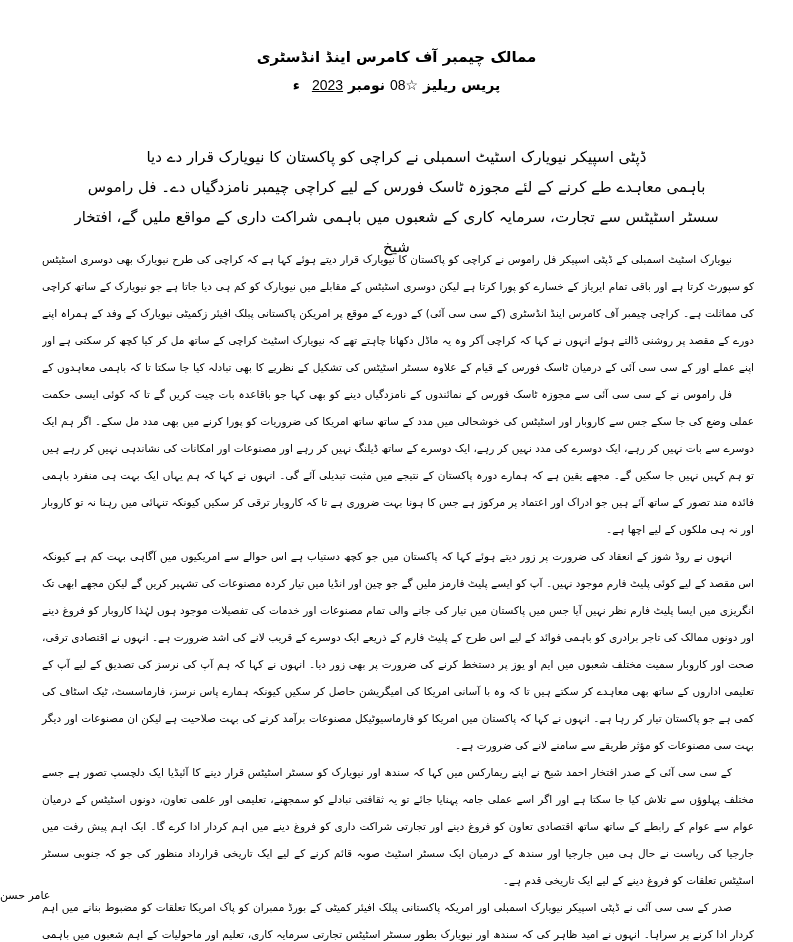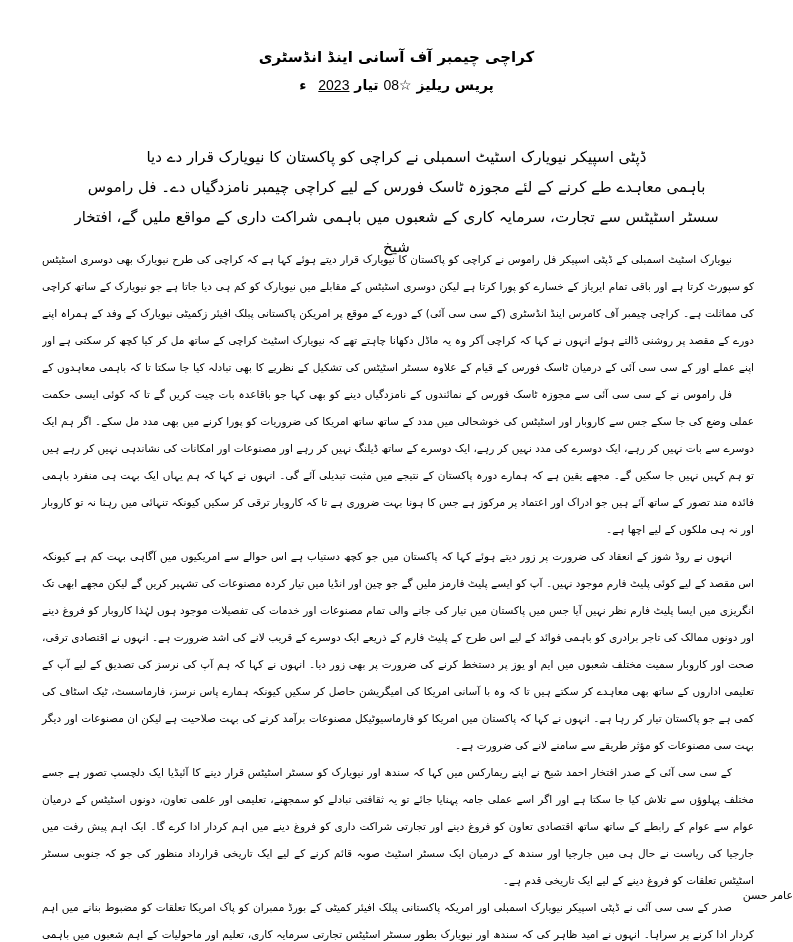--- a/index.html
+++ b/index.html
@@ -23,37 +23,37 @@
     text-align: center; font-weight: normal; font-size: 15px; line-height: 30px;
   }
   .body-text {
     position: absolute; top: 246px; left: 42px; width: 712px; direction: rtl;
     font-size: 10.5px; line-height: 27px; text-align: justify;
   }
   .body-text p { margin: 0; text-indent: 22px; }
   .body-text p.p1 { height: 135px; overflow: hidden; }
   .body-text p.p2 { margin-top: 0; }
   .signature {
-    position: absolute; top: 885px; left: 0; width: 793px; text-align: right; direction: rtl;
+    position: absolute; top: 885px; left: 0; width: 793px; text-align: left; direction: rtl;
     font-size: 11px;
   }
   .signature .name { display: block; line-height: 22px; }
   .signature .designation { display: block; line-height: 22px; font-size: 10px; }
 </style>
 </head>
 <body>
 
 <div class="page">
 
-  <div class="org-title">کراچی چیمبر آف آسانی اینڈ انڈسٹری</div>
+  <div class="org-title">ممالک چیمبر آف کامرس اینڈ انڈسٹری</div>
 
   <div class="release-line">
     <span>پریس ریلیز</span>
     <span>☆</span><span class="date-num">08</span>
-    <span>تیار</span>
+    <span>نومبر</span>
     <span class="year">2023</span><span>ء</span>
   </div>
 
   <div class="headline">
     <div>ڈپٹی اسپیکر نیویارک اسٹیٹ اسمبلی نے کراچی کو پاکستان کا نیویارک قرار دے دیا</div>
     <div>باہمی معاہدے طے کرنے کے لئے مجوزہ ٹاسک فورس کے لیے کراچی چیمبر نامزدگیاں دے۔ فل راموس</div>
     <div>سسٹر اسٹیٹس سے تجارت، سرمایہ کاری کے شعبوں میں باہمی شراکت داری کے مواقع ملیں گے، افتخار شیخ</div>
   </div>
 
   <div class="body-text">

